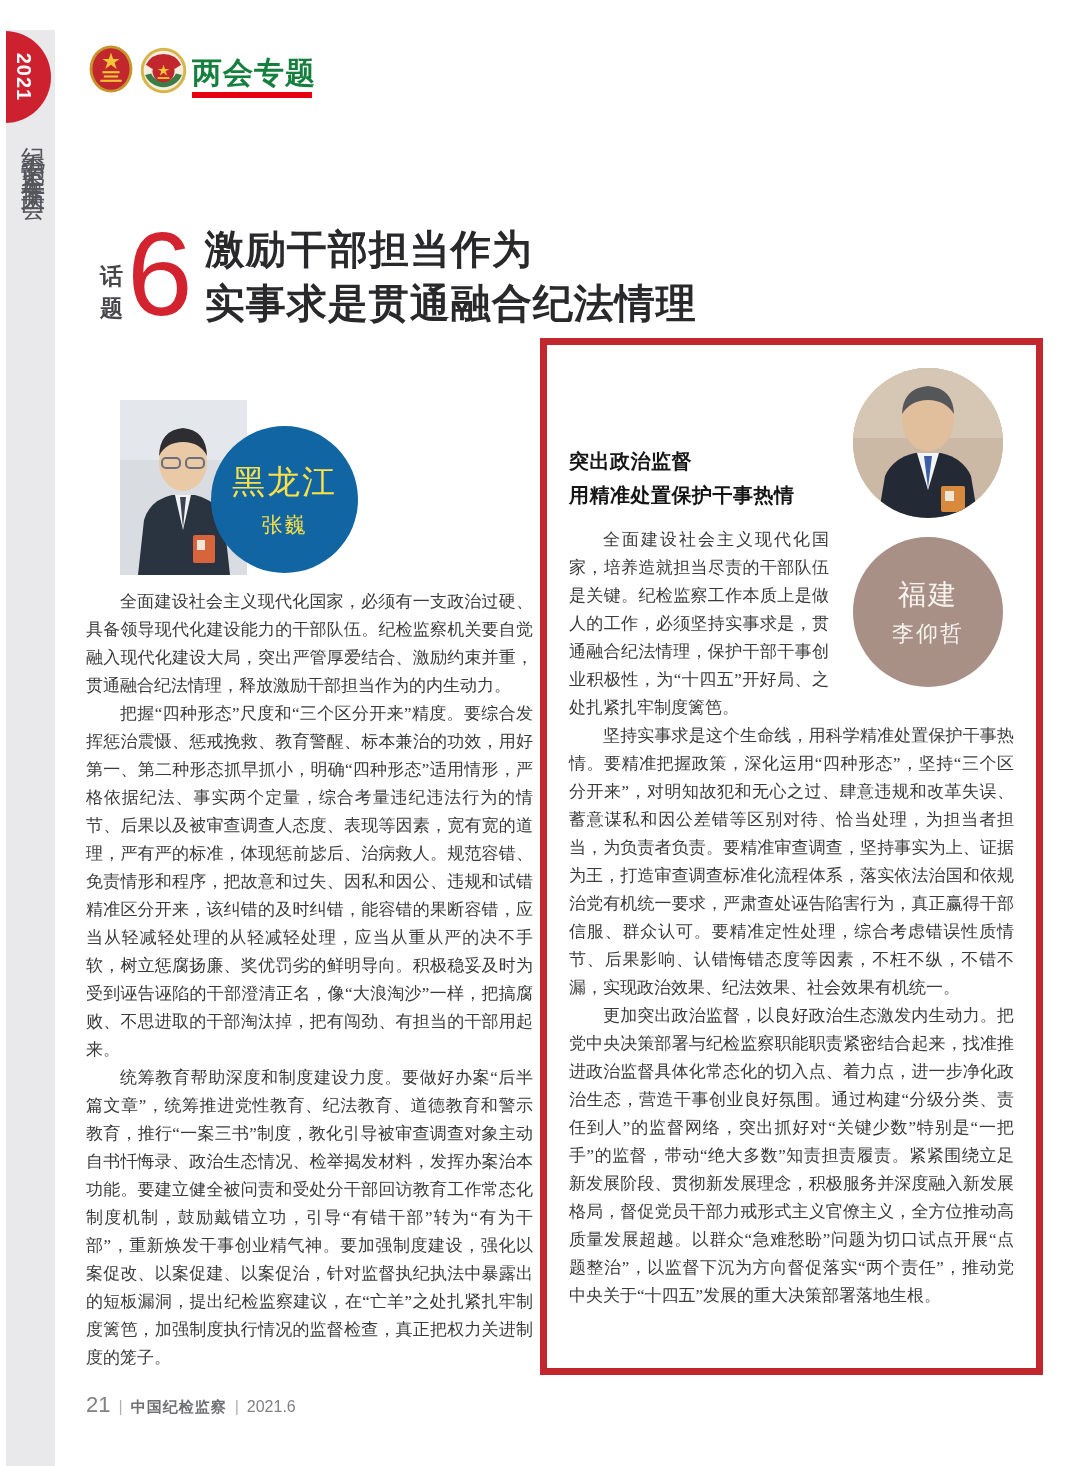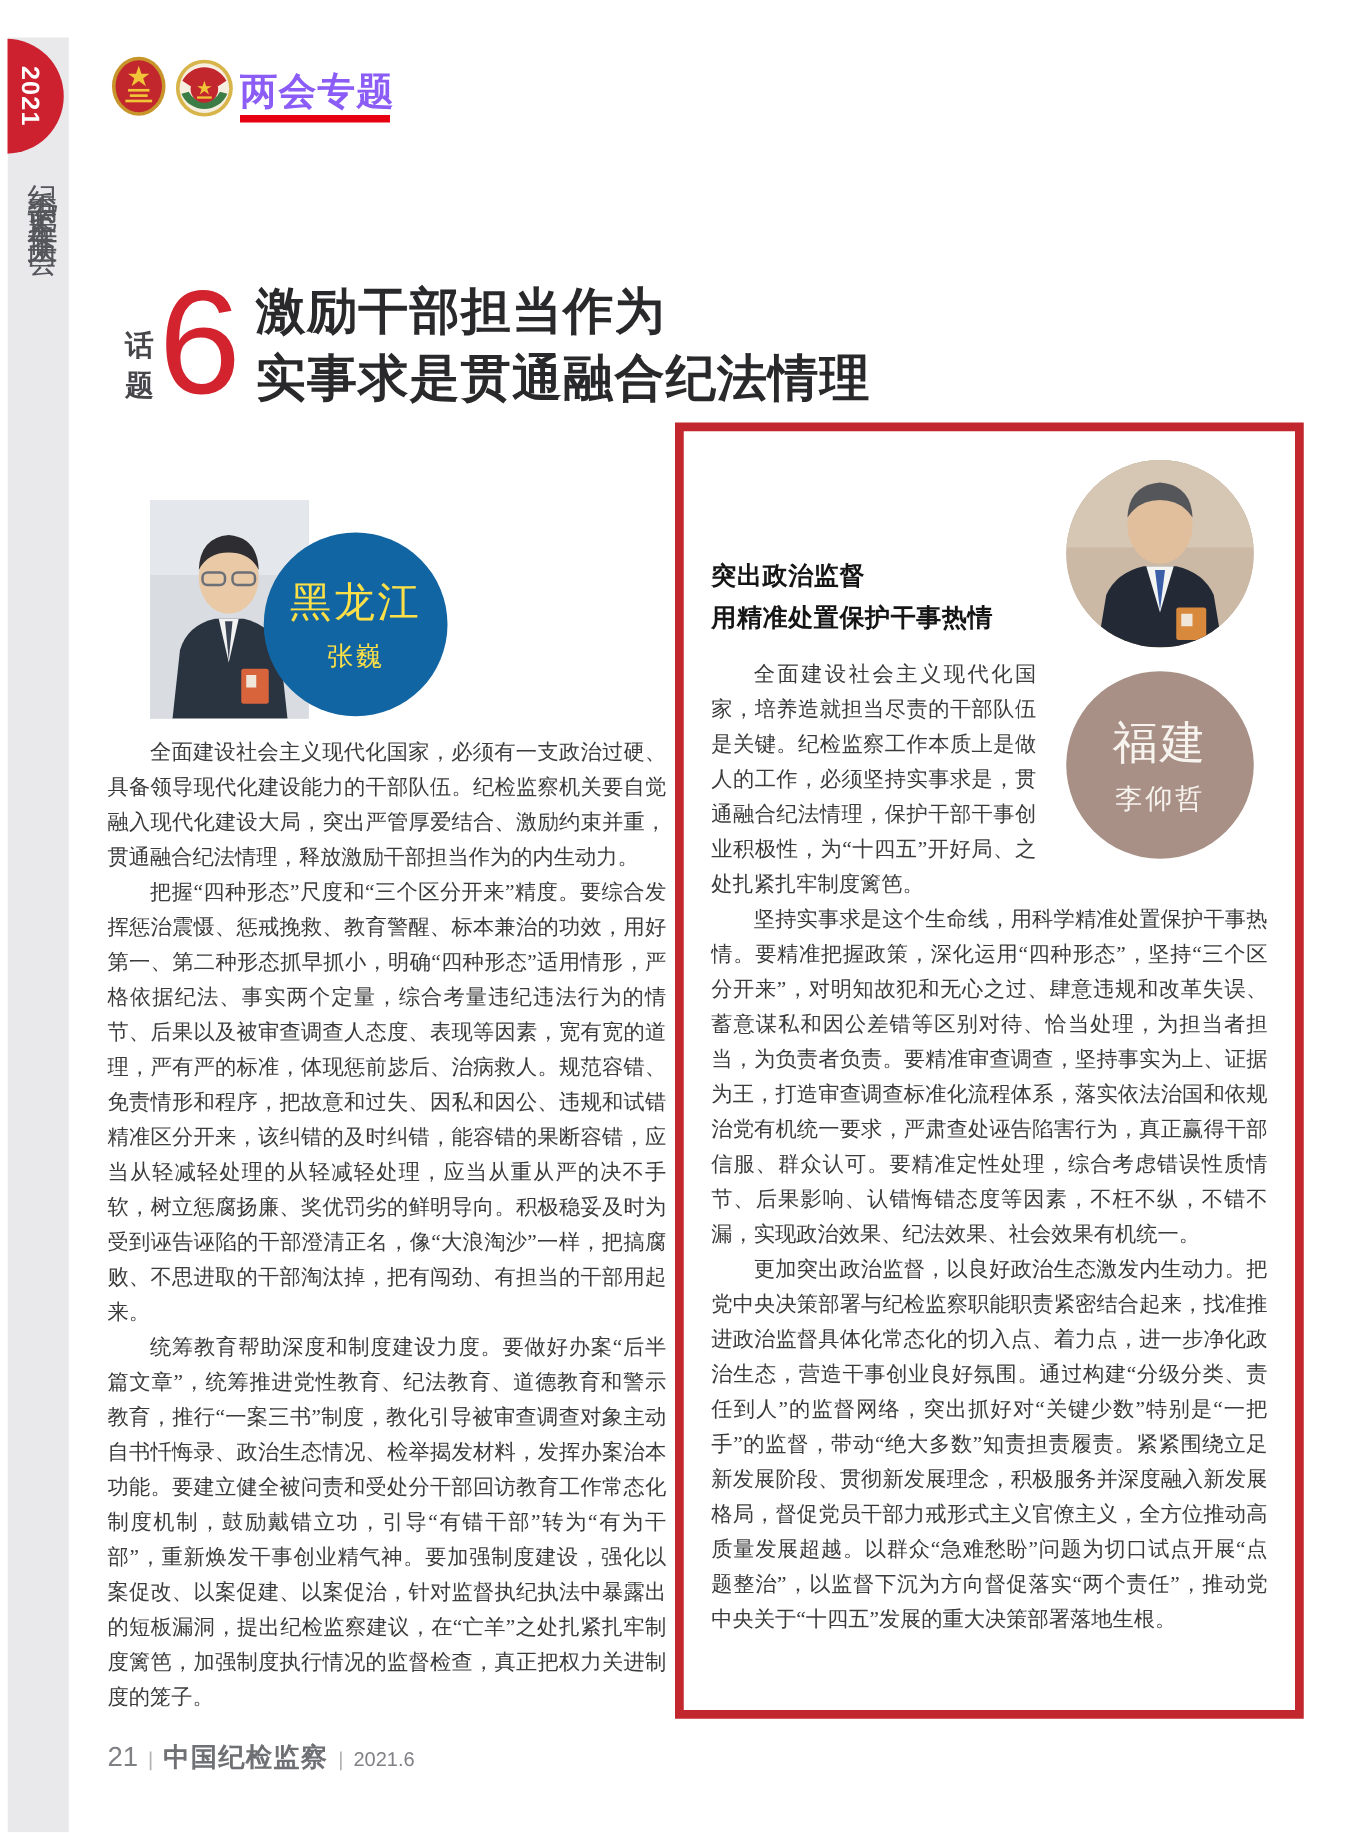--- a/index.html
+++ b/index.html
@@ -26,21 +26,21 @@
     font-family:"Liberation Sans","DejaVu Sans",sans-serif;font-weight:bold;font-size:20px;letter-spacing:1px;}
   .sidebar-vtext{position:absolute;left:17px;top:128px;z-index:2;writing-mode:vertical-rl;
     font-size:24px;letter-spacing:5px;color:#55565c;font-weight:500;}
   .white-edge{position:absolute;left:0;top:0;width:6px;height:100%;background:#fff;z-index:4;}
 
   
   .emblem{position:absolute;z-index:2;}
   .emblem-national{left:88px;top:44px;width:46px;height:50px;}
   .emblem-cppcc{left:140px;top:47px;width:47px;height:47px;}
   .section-label{position:absolute;left:192px;top:53px;font-family:Liberation Sans, sans-serif;
-    font-weight:bold;font-size:30px;color:#8b5cf6;letter-spacing:1px;}
+    font-weight:bold;font-size:30px;color:#15803d;letter-spacing:1px;}
   .red-underline{position:absolute;left:192px;top:92px;width:120px;height:6px;background:var(--bright_red);}
 
   
   .topic-block{position:absolute;left:100px;top:216px;display:flex;align-items:flex-start;}
   .huati{display:flex;flex-direction:column;margin-top:44px;font-family:"Liberation Sans","DejaVu Sans",sans-serif;
     font-weight:bold;font-size:23px;line-height:32px;color:#47474b;}
   .big-num{font-family:"Liberation Sans","DejaVu Sans",sans-serif;font-size:118px;line-height:104px;
     color:var(--numeral_red);font-weight:400;margin:6px 12px 0 4px;}
   .title-lines{margin-top:6px;font-family:"Liberation Sans","DejaVu Sans",sans-serif;font-weight:bold;
     font-size:40px;line-height:54px;color:#29292b;letter-spacing:1px;}
@@ -59,31 +59,31 @@
   .left-col .body-text{margin-top:13px;}
 
   
   .red-box{position:absolute;left:540px;top:338px;width:503px;height:1037px;border:7px solid var(--accent_red);
     background:#fff;padding:20px 22px;z-index:1;}
   .float-portraits{float:right;width:175px;height:318px;position:relative;margin:0 0 10px 10px;}
   .photo-circle{position:absolute;left:14px;top:3px;width:150px;height:150px;border-radius:50%;overflow:hidden;background:#c4b2a0;z-index:1;}
   .tan-circle{position:absolute;left:14px;top:172px;width:150px;height:150px;border-radius:50%;background:var(--tan_circle);
     display:flex;flex-direction:column;align-items:center;justify-content:center;color:#f7f3ef;
     font-family:"Liberation Sans","DejaVu Sans",sans-serif;z-index:2;}
-  .tan-circle .circle-province{font-size:36px;}
+  .tan-circle .circle-province{font-size:28px;}
   .tan-circle .circle-name{font-size:22px;margin-top:5px;}
   .red-box .article-heading{margin-top:79px;font-size:20px;line-height:34px;}
   .red-box .body-text{margin-top:14px;}
 
   
   .footer{position:absolute;left:86px;top:1392px;display:flex;align-items:baseline;
     font-family:"Liberation Sans","DejaVu Sans",sans-serif;color:var(--footer_gray);}
   .footer .page-num{font-size:22px;}
   .footer .divider{margin:0 8px;color:#b0b0b3;font-size:16px;}
-  .footer .mag-title{font-size:21px;font-weight:bold;color:#6f7074;letter-spacing:1px;}
+  .footer .mag-title{font-size:15px;font-weight:bold;color:#6f7074;letter-spacing:1px;}
   .footer .issue{font-size:16px;}
 </style>
 </head>
 <body>
 
 <div class="page">
 
   <div class="sidebar-strip"></div>
   <div class="sidebar-circle">
     <span class="sidebar-year">2021</span>

